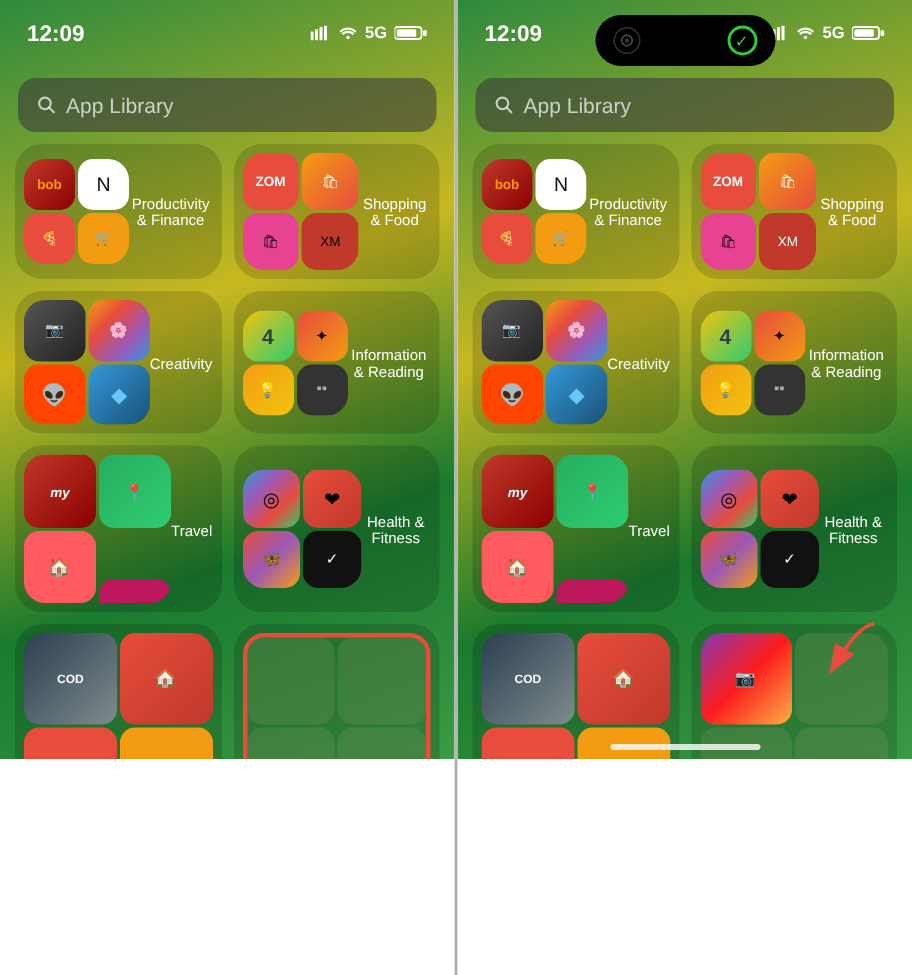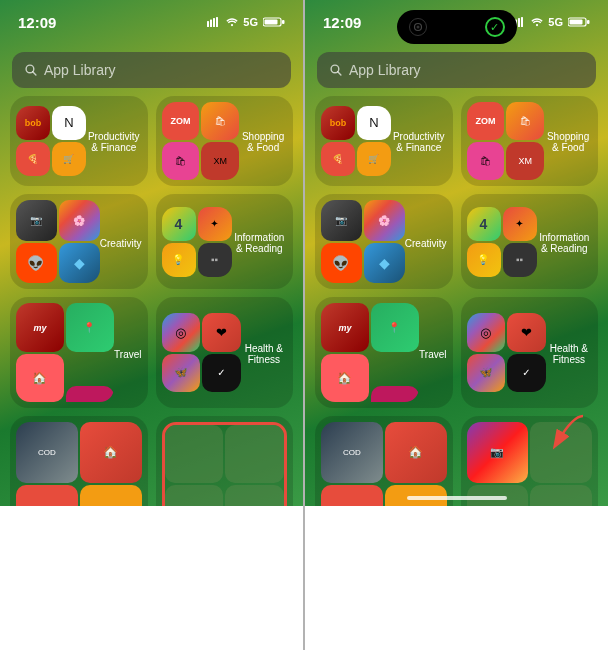--- a/index.html
+++ b/index.html
@@ -173,21 +173,21 @@
     .bg-bulb { background: linear-gradient(135deg, #f39c12, #f1c40f); }
     .bg-dark { background: #333; }
     .bg-my { background: linear-gradient(135deg, #c0392b, #8B0000); }
     .bg-maps { background: linear-gradient(135deg, #27ae60, #2ecc71); }
     .bg-ring { background: linear-gradient(135deg, #3498db, #9b59b6, #e74c3c, #2ecc71); }
     .bg-health { background: linear-gradient(135deg, #e74c3c, #c0392b); }
     .bg-airbnb { background: #ff5a5f; }
     .bg-uber { background: #be185d; margin-top: 32px; }
     .bg-butterfly { background: linear-gradient(135deg, #e74c3c, #9b59b6, #f39c12); }
     .bg-nike { background: #111; }
-    .bg-duty { background: linear-gradient(135deg, #2c3e50, #7f8c8d); }
+    .bg-duty { background: linear-gradient(135deg, #2c3e50, #7f8c8d); font-weight: bold; }
     .bg-home { background: linear-gradient(135deg, #e74c3c, #c0392b); }
     .bg-airtel { background: #e74c3c; }
     .bg-uc { background: #f39c12; }
     .bg-instagram { background: linear-gradient(135deg, #833ab4, #fd1d1d, #fcb045); }
     .bg-hidden { background: rgba(100,140,80,0.4); }
     .bg-shopping { background: #f39c12; }
 
     .mini-icon {
       font-size: 10px;
       display: flex; align-items: center; justify-content: center;

